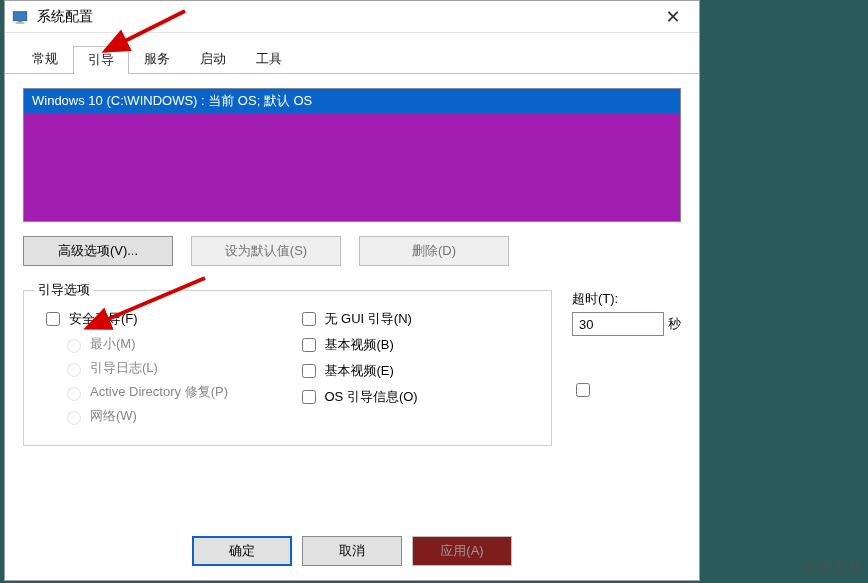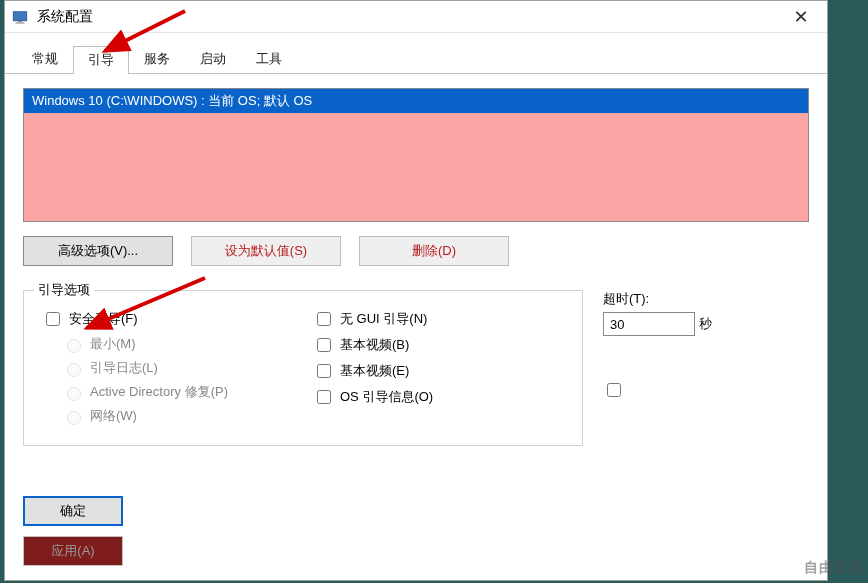--- a/index.html
+++ b/index.html
@@ -1,47 +1,47 @@
 <!DOCTYPE html>
 <html><head>
 <meta charset="utf-8">
 <style>
   * { box-sizing: border-box; font-family: "Microsoft YaHei", "Segoe UI", sans-serif; font-size: 13px; }
   body { margin: 0; background: #2a5a5a; width: 868px; height: 583px; position: relative; overflow: hidden; }
-  .window { position: absolute; left: 4px; top: 0; width: 824px; height: 581px; background: #fff; border: 1px solid #a0a0a0; display: flex; flex-direction: column; }
+  .window { position: absolute; left: 4px; top: 0; width: 696px; height: 581px; background: #fff; border: 1px solid #a0a0a0; display: flex; flex-direction: column; }
   .titlebar { height: 32px; display: flex; align-items: center; padding: 0 6px; border-bottom: 1px solid #e5e5e5; }
   .titlebar .icon { width: 18px; height: 18px; margin-right: 8px; display:inline-block; }
   .titlebar .title { flex: 1; font-size: 14px; }
   .titlebar .close { width: 40px; text-align: center; font-size: 18px; cursor: pointer; color: #333; }
   .tabrow { margin-top: 12px; display: flex; padding: 0 10px 0 12px; border-bottom: 1px solid #bfbfbf; }
   .tab { padding: 4px 14px 5px; border: 1px solid transparent; border-bottom: none; cursor: pointer; color: #222; }
   .tab.active { border-color: #bfbfbf; background: #fff; position: relative; top: 1px; }
   .content { flex: 1; padding: 14px 18px 0 18px; display:flex; flex-direction:column; }
-  .oslist { width: 100%; height: 134px; border: 1px solid #828790; background: #fca5a5; overflow: hidden; }
+  .oslist { width: 100%; height: 134px; border: 1px solid #828790; background: #a21caf; overflow: hidden; }
   .oslist .item { padding: 3px 8px; cursor: pointer; }
   .oslist .item.selected { background: #0a63c9; color: #fff; }
   .btnrow { margin-top: 14px; display: flex; gap: 18px; }
   .wbtn { height: 30px; border: 1px solid #8a8a8a; background: #e1e1e1; min-width: 150px; padding: 0 12px; cursor: pointer; }
-  .wbtn:disabled { color: #b91c1c; background: #efefef; border-color:#bdbdbd; cursor: default; }
+  .wbtn:disabled { color: #737373; background: #efefef; border-color:#bdbdbd; cursor: default; }
   .lower { margin-top: 24px; display: flex; gap: 20px; }
   .fieldset { border: 1px solid #d0d0d0; padding: 10px 18px 14px; position: relative; }
   .fieldset .legend { position: absolute; top: -10px; left: 10px; background: #fff; padding: 0 4px; }
   .left-fs { width: 560px; }
   .right-col { flex:1; padding-top: 0px; }
   .twocol { display: flex; gap: 20px; margin-top: 2px; }
   .col { flex: 1; }
   .chk-row { display: flex; align-items: center; gap: 6px; margin: 6px 0; }
   .chk-row.sub { margin-left: 20px; }
   .chk-row.sub .lbl { color: #888; }
   input[type=checkbox], input[type=radio] { width: 14px; height: 14px; accent-color: #666; }
   input[type=radio]:disabled { opacity: 0.6; }
   .tolabel { display:block; margin-bottom:4px; }
   .timeout-row { display:flex; align-items:center; gap:4px; }
   .timeout-input { width: 92px; height: 24px; border: 1px solid #828790; padding: 0 6px; }
-  .footer { display:flex; justify-content:center; gap:10px; padding: 14px 18px; flex-direction: column; }
+  .footer { display:flex; justify-content:center; gap:10px; padding: 14px 18px; }
   .fbtn { width: 100px; height: 30px; border: 1px solid #8a8a8a; background: #e1e1e1; cursor: pointer; }
   .fbtn.default { border: 2px solid #0a63c9; }
   .fbtn:disabled { color: #9a9a9a; border-color:#c0c0c0; background:#7f1d1d; cursor:default; }
   .arrow { position:absolute; pointer-events:none; }
   .arrow1 { left: 95px; top: 6px; }
   .arrow2 { left: 75px; top: 270px; }
   .watermark { position:absolute; right: 4px; bottom: 6px; color: rgba(80,80,80,0.55); font-size: 14px; font-weight:bold; letter-spacing:1px; }
   .sys-icon svg { width:18px; height:18px; }
 </style>
 </head>
@@ -134,20 +134,21 @@
         </div>
         <div class="chk-row" style="margin-top:44px;">
           <input type="checkbox" style="">
         </div>
       </div>
     </div>
   </div>
 
   <div class="footer">
     <button class="fbtn default">确定</button>
+    <button class="fbtn">取消</button>
     <button class="fbtn" disabled="">应用(A)</button>
   </div>
 </div>
 
 <svg class="arrow arrow1" width="100" height="55">
   <defs>
       <marker id="ah1" markerWidth="8" markerHeight="8" refX="6" refY="3" orient="auto">
         <path d="M0,0 L7,3 L0,6 Z" fill="#d40000"></path>
       </marker>
     </defs>

